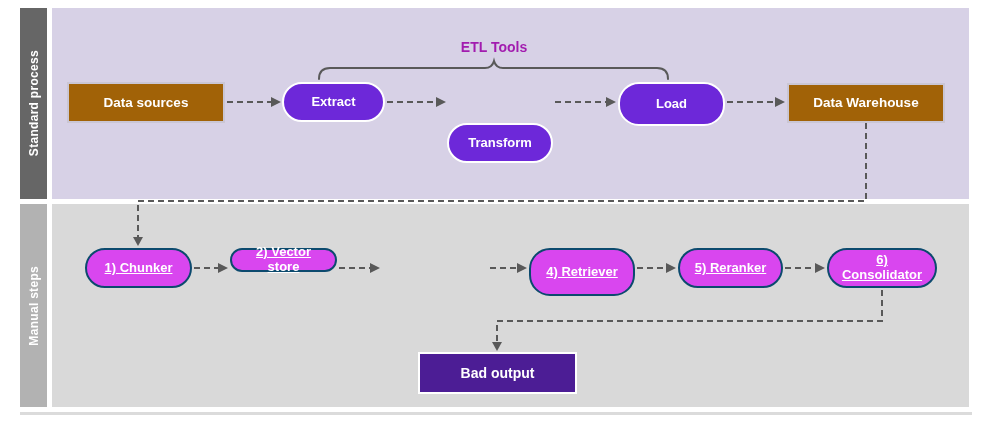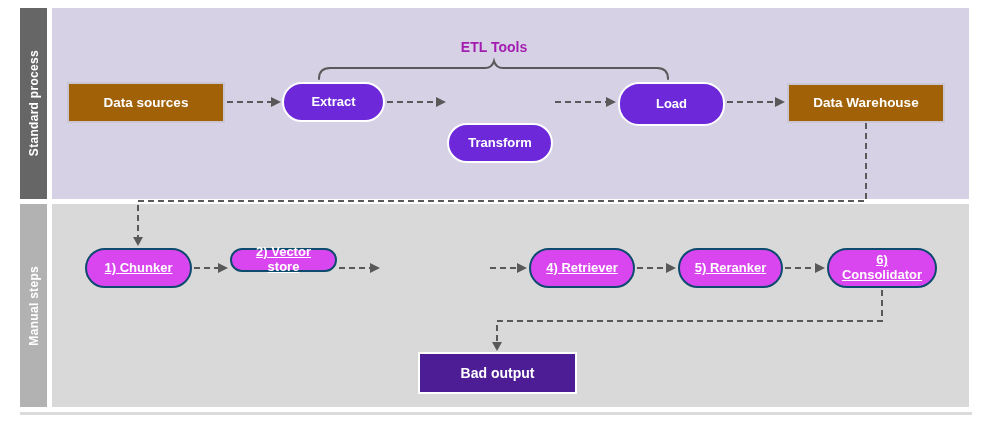--- a/index.html
+++ b/index.html
@@ -149,21 +149,21 @@
   <div class="group-label">ETL Tools</div>
 
   <div class="node rect-gray" style="left:67px;top:82px;width:158px;height:41px;">Data sources</div>
   <div class="node pill-purple" style="left:282px;top:82px;width:103px;height:40px;">Extract</div>
   <div class="node pill-purple" style="left:447px;top:82px;width:106px;height:40px;margin-top:41px;">Transform</div>
   <div class="node pill-purple" style="left:618px;top:82px;width:107px;height:44px;">Load</div>
   <div class="node rect-gray" style="left:787px;top:83px;width:158px;height:40px;">Data Warehouse</div>
 
   <div class="node pill-gray" style="left:85px;top:248px;width:107px;height:40px;">1) Chunker</div>
   <div class="node pill-gray" style="left:230px;top:248px;width:107px;height:24px;">2) Vector store</div>
-  <div class="node pill-gray" style="left:529px;top:248px;width:106px;height:40px;">4) Retriever</div>
+  <div class="node pill-gray" style="left:529px;top:248px;width:106px;height:48px;">4) Retriever</div>
   <div class="node pill-gray" style="left:678px;top:248px;width:105px;height:40px;">5) Reranker</div>
   <div class="node pill-gray" style="left:827px;top:248px;width:110px;height:40px;">6) Consolidator</div>
 
   <div class="node rect-yellow" style="left:418px;top:352px;width:159px;height:42px;">Bad output</div>
 
   <div class="frame-bottom"></div>
 
 </div>
 
 </body></html>

